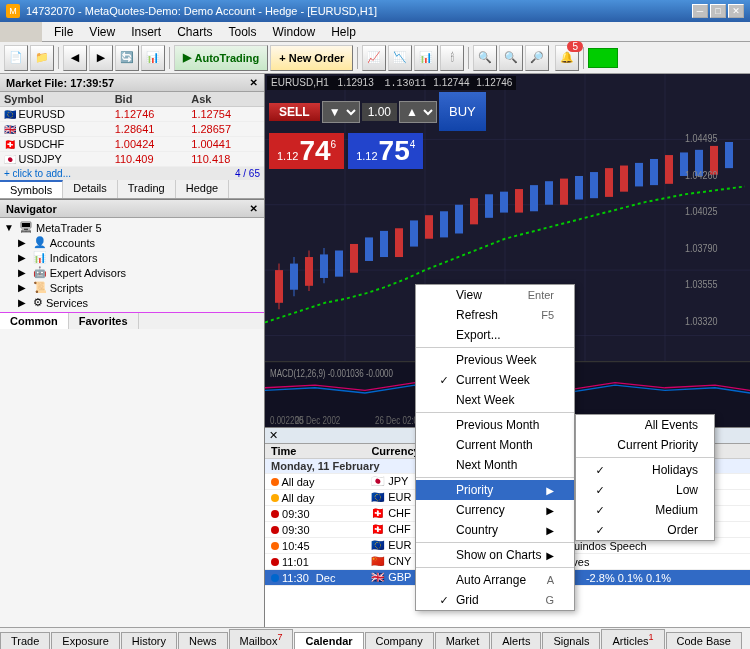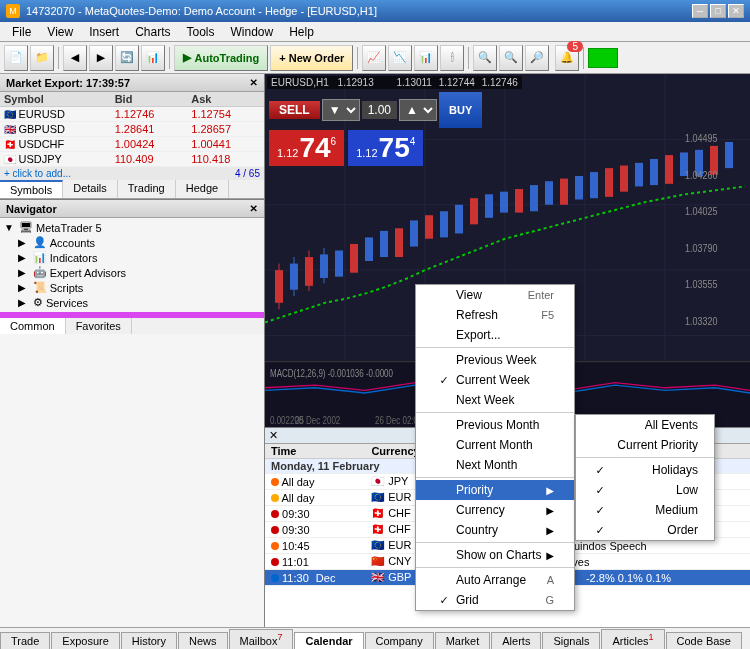--- a/index.html
+++ b/index.html
@@ -6,21 +6,21 @@
     body { font-family: 'Segoe UI', Tahoma, Arial, sans-serif; font-size: 12px; background: #d4d0c8; width: 750px; height: 649px; overflow: hidden; }
 
     
     .title-bar { background: linear-gradient(to bottom, #4a90d9, #2a5fa8); color: white; padding: 3px 6px; display: flex; align-items: center; justify-content: space-between; height: 22px; }
     .title-bar-left { display: flex; align-items: center; gap: 6px; font-size: 11px; }
     .title-bar-icon { width: 14px; height: 14px; background: #ffa500; border-radius: 2px; display: flex; align-items: center; justify-content: center; font-size: 9px; color: white; }
     .title-bar-controls { display: flex; gap: 2px; }
     .title-btn { width: 16px; height: 14px; background: #c0c0c0; border: 1px outset #fff; font-size: 9px; text-align: center; cursor: pointer; display: flex; align-items: center; justify-content: center; }
 
     
-    .menu-bar { background: #f0f0f0; border-bottom: 1px solid #a0a0a0; display: flex; align-items: center; height: 20px; padding: 0 4px; }
+    .menu-bar { background: #f0f0f0; border-bottom: 1px solid #a0a0a0; display: flex; align-items: center; height: 20px; padding: 0 4px; margin-left: 42px; }
     .menu-item { padding: 2px 8px; cursor: pointer; font-size: 12px; }
 
     
     .toolbar { background: #f0f0f0; border-bottom: 1px solid #a0a0a0; height: 32px; display: flex; align-items: center; padding: 2px 4px; gap: 2px; }
     .toolbar-btn { height: 26px; min-width: 24px; background: linear-gradient(to bottom, #fff, #ddd); border: 1px outset #ccc; display: flex; align-items: center; justify-content: center; cursor: pointer; padding: 0 4px; font-size: 11px; gap: 3px; }
     .toolbar-btn.autotrading { background: linear-gradient(to bottom, #e8f4e8, #c8e8c8); color: #006600; font-weight: bold; padding: 0 8px; }
     .toolbar-btn.neworder { background: linear-gradient(to bottom, #fff8e8, #ffe8a0); font-weight: bold; padding: 0 8px; }
     .toolbar-sep { width: 1px; height: 22px; background: #aaa; margin: 0 2px; }
     .toolbar-green { width: 30px; height: 20px; background: #00cc00; border: 1px solid #009900; }
     .badge { background: #e84040; color: white; border-radius: 8px; padding: 0 4px; font-size: 10px; min-width: 16px; text-align: center; }
@@ -44,31 +44,31 @@
     .mw-footer { background: #e8e8e8; padding: 1px 4px; font-size: 10px; color: #0000cc; display: flex; justify-content: space-between; }
     .mw-tabs { background: #f0f0f0; display: flex; border-bottom: 1px solid #a0a0a0; }
     .mw-tab { padding: 2px 10px; border-right: 1px solid #ccc; cursor: pointer; font-size: 11px; }
     .mw-tab.active { background: white; border-top: 2px solid #316ac5; }
 
     
     .navigator { flex: 1; background: #f5f5f5; overflow: hidden; }
     .nav-tree { padding: 2px; font-size: 11px; }
     .nav-item { padding: 1px 2px; display: flex; align-items: center; gap: 3px; cursor: pointer; }
     .nav-item .expand { width: 12px; font-size: 10px; }
-    .nav-tabs { background: #f0f0f0; display: flex; border-top: 6px solid #d946ef; }
+    .nav-tabs { background: #f0f0f0; display: flex; border-top: 1px solid #d946ef; font-weight: bold; }
     .nav-tab { padding: 2px 10px; border-right: 1px solid #ccc; cursor: pointer; font-size: 11px; }
     .nav-tab.active { background: white; }
 
     
     .chart-area { flex: 1; position: relative; background: #1a1a2e; }
 
     
     .trade-controls { position: absolute; top: 4px; left: 4px; display: flex; align-items: center; gap: 4px; z-index: 10; }
     .sell-btn { background: linear-gradient(to bottom, #cc3333, #991111); color: white; font-weight: bold; padding: 2px 10px; font-size: 12px; border: none; cursor: pointer; }
-    .buy-btn { background: linear-gradient(to bottom, #3366cc, #1144aa); color: white; font-weight: bold; padding: 12px 10px; font-size: 11px; border: none; cursor: pointer; }
+    .buy-btn { background: linear-gradient(to bottom, #3366cc, #1144aa); color: white; font-weight: normal; padding: 12px 10px; font-size: 13px; border: none; cursor: pointer; }
     .price-selector { background: #555; color: white; border: 1px solid #888; font-size: 12px; padding: 2px; }
     .price-display-sell { background: #cc2222; color: white; padding: 4px 8px; font-size: 11px; display: flex; align-items: baseline; }
     .price-display-buy { background: #2244cc; color: white; padding: 4px 8px; font-size: 11px; display: flex; align-items: baseline; }
     .price-big { font-size: 28px; font-weight: bold; line-height: 1; }
     .price-super { font-size: 10px; align-self: flex-start; margin-top: 2px; }
 
     
     .chart-svg { width: 100%; height: 100%; }
 
     
@@ -165,21 +165,21 @@
   <div class="toolbar-sep"></div>
   <div class="toolbar-green"></div>
 </div>
 
 <div class="main-content" style="position:relative;">
 
   <div class="left-panel">
 
     <div class="market-watch">
       <div class="panel-header">
-        <span>Market Export:  17:39:57</span>
+        <span>Market File:  17:39:57</span>
         <span class="panel-close">✕</span>
       </div>
       <table class="mw-table">
         <thead>
           <tr>
             <th>Symbol</th>
             <th>Bid</th>
             <th>Ask</th>
           </tr>
         </thead>
@@ -265,21 +265,21 @@
 
   </div>
 
   <div style="flex:1; display:flex; flex-direction:column; position:relative;">
 
     <div class="chart-area" style="flex:1; min-height:250px;">
       
       <div style="position:absolute;top:2px;left:2px;z-index:5;color:#ccc;font-size:10px;background:rgba(0,0,0,0.6);padding:1px 4px;">
         <span>EURUSD,H1</span>
         <span style="margin-left:6px;">1.12913</span>
-        <span style="margin-left:20px;">1.13011</span>
+        <span style="margin-left:8px;font-family:Liberation Mono, monospace;">1.13011</span>
         <span style="margin-left:4px;">1.12744</span>
         <span style="margin-left:4px;">1.12746</span>
       </div>
 
       
       <div class="trade-controls" style="top:18px;">
         <div style="display:flex;flex-direction:column;gap:2px;">
           <div style="display:flex;align-items:center;gap:2px;">
             <button class="sell-btn">SELL</button>
             <select class="price-selector">

